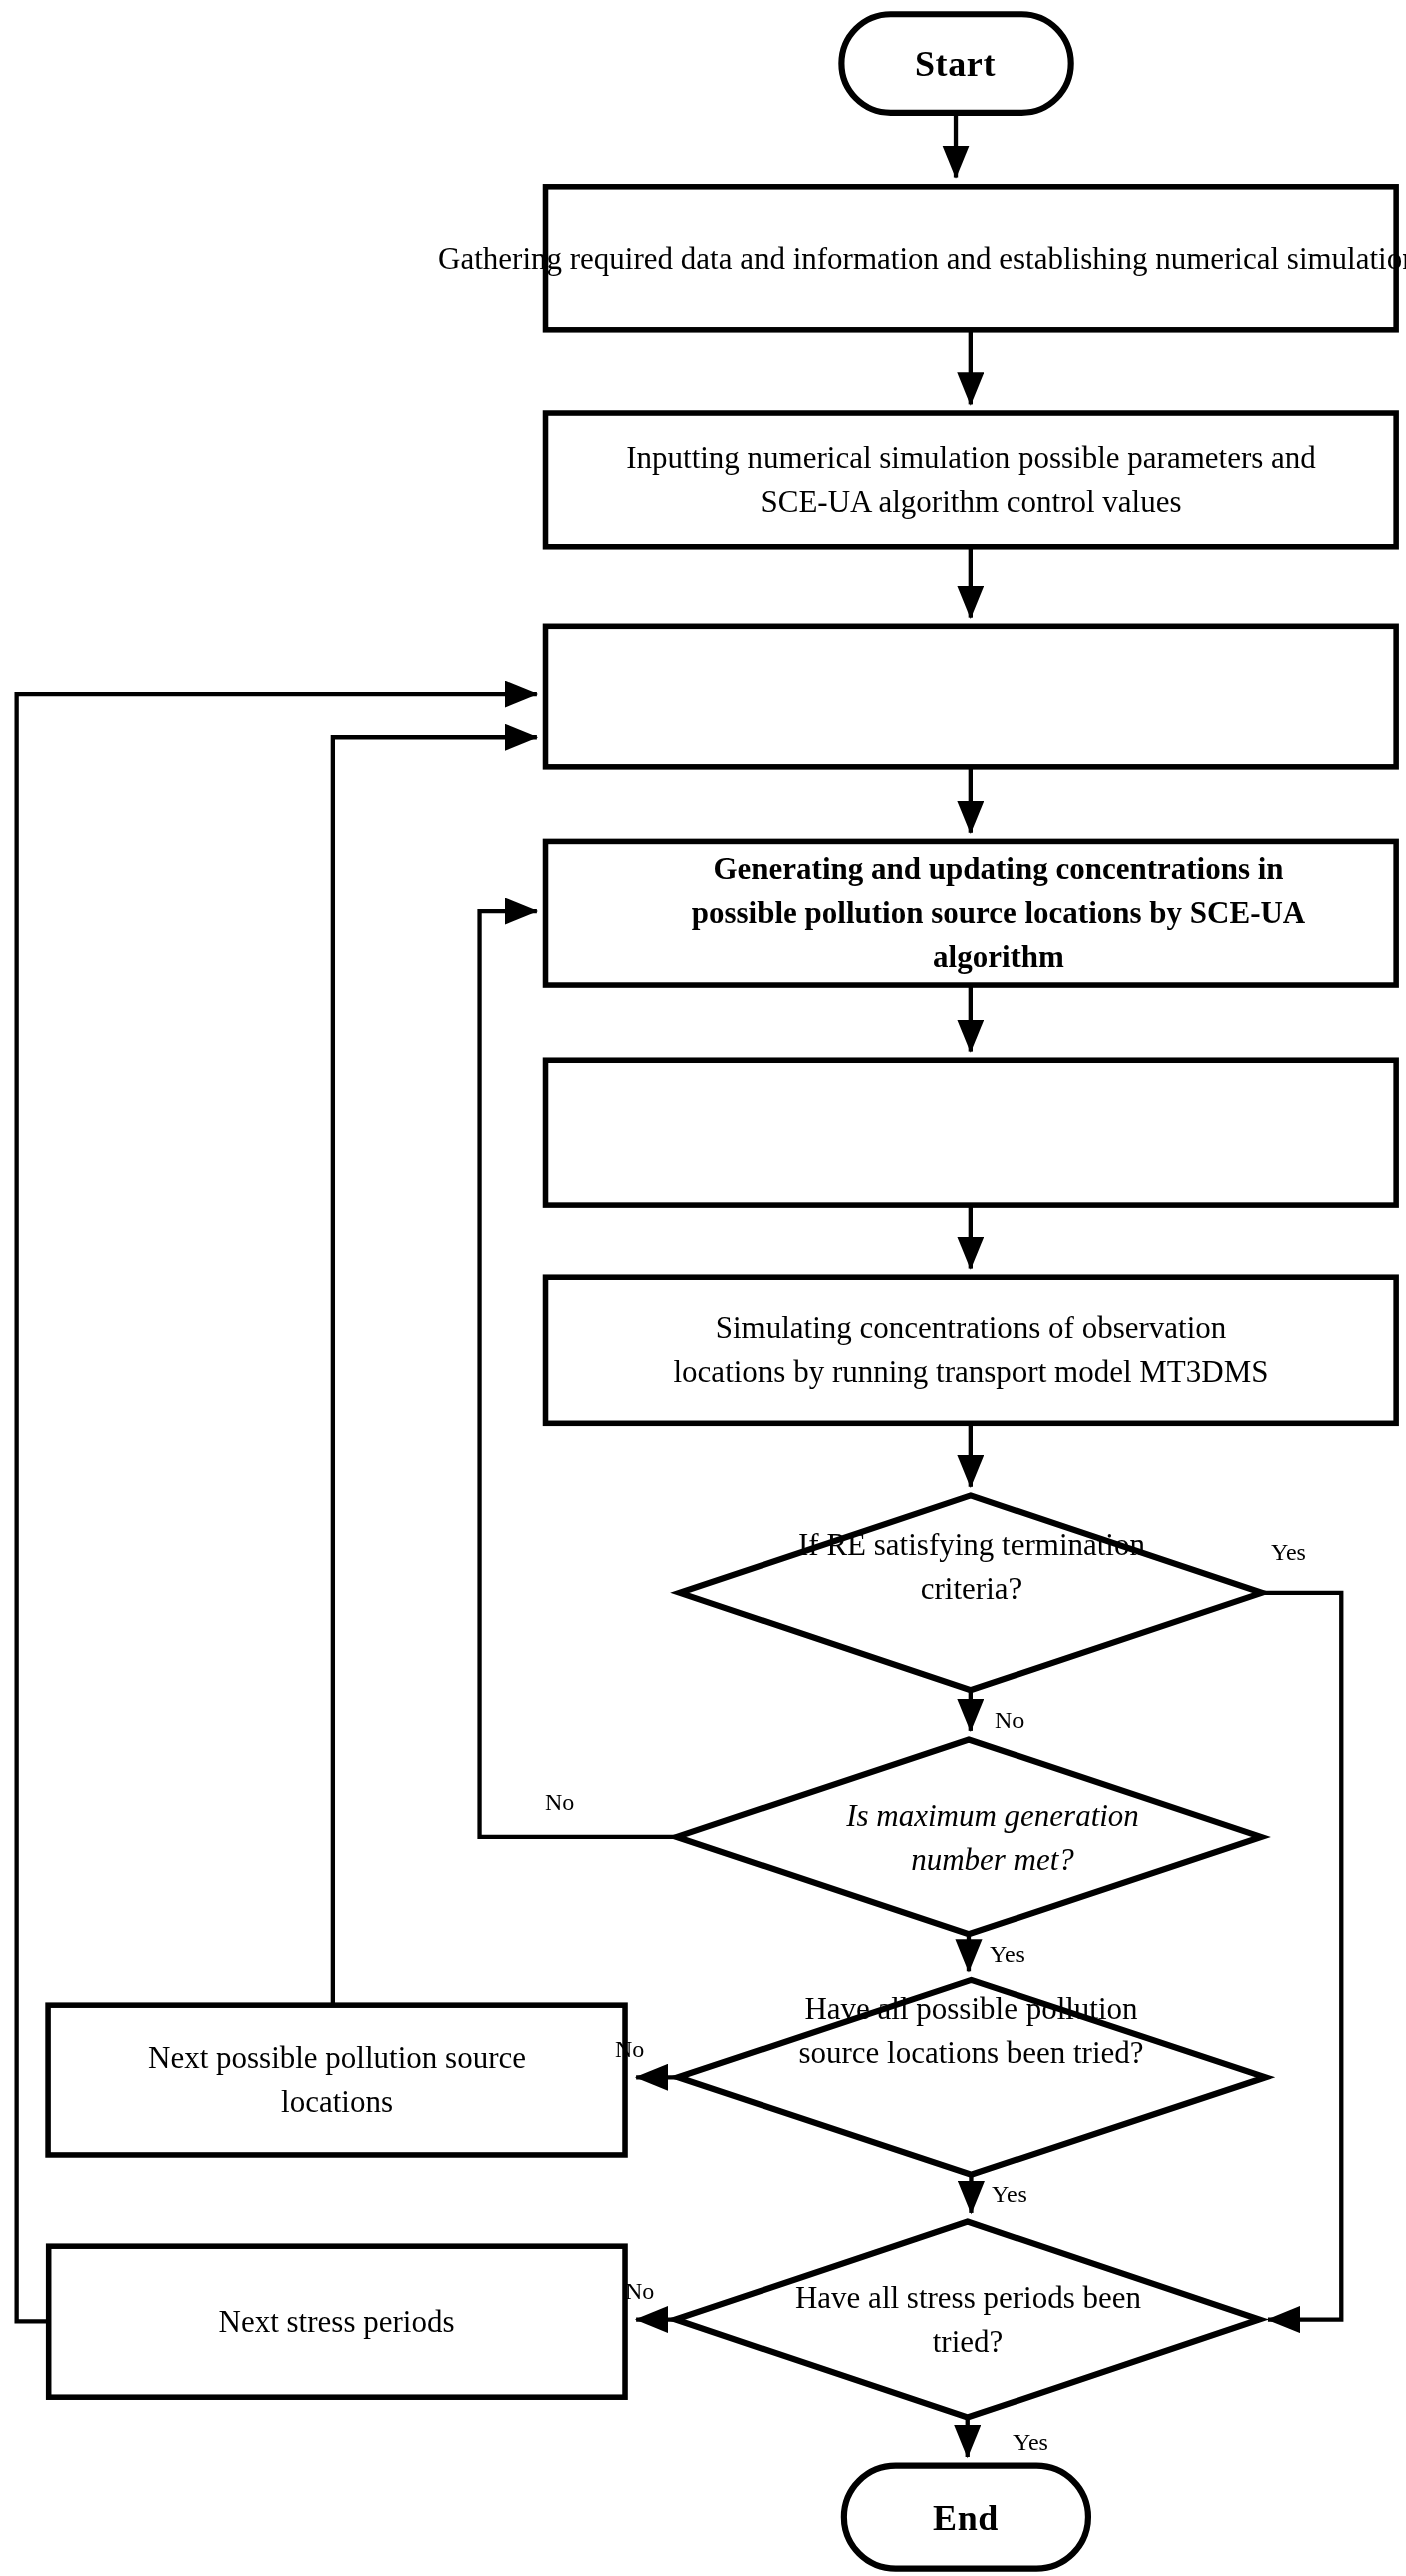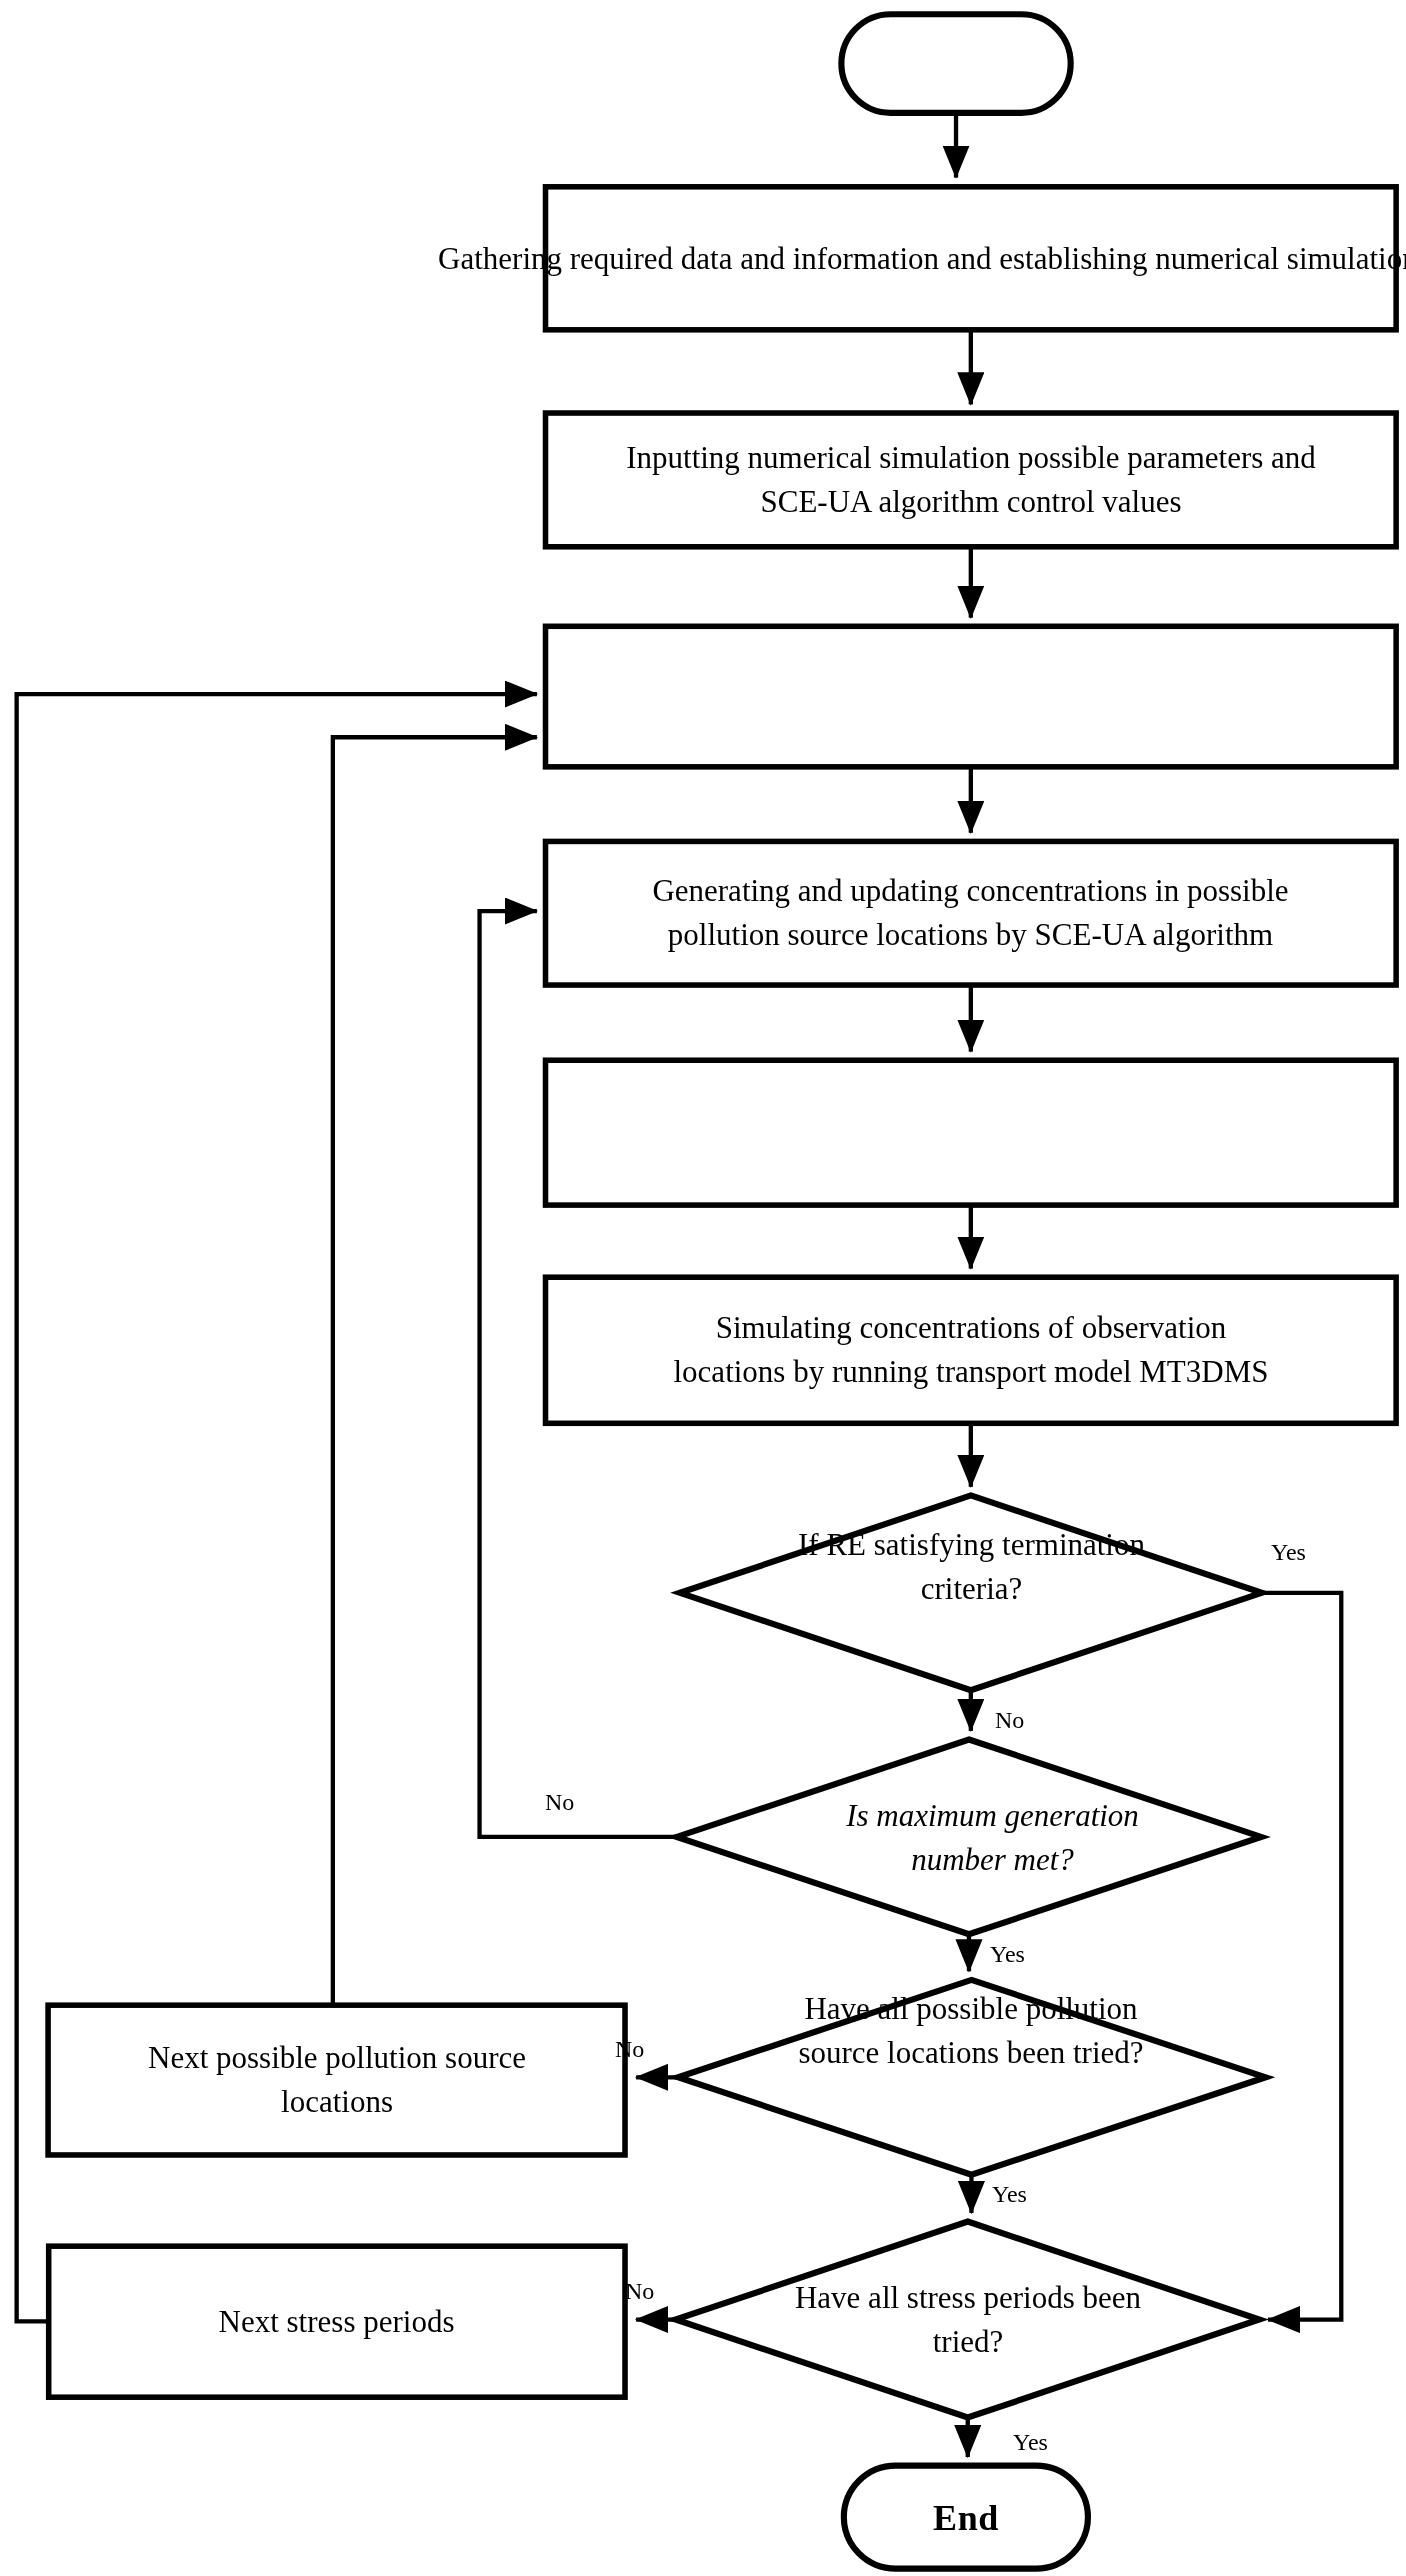--- a/index.html
+++ b/index.html
@@ -54,27 +54,28 @@
       <polygon stroke-width="10" points="1575,2426 2047,2584 1575,2742 1103,2584"></polygon>
       <polygon stroke-width="10" points="1572,2822 2046,2980 1572,3138 1098,2980"></polygon>
       <polygon stroke-width="10" points="1576,3212 2053,3370 1576,3528 1100,3370"></polygon>
       <polygon stroke-width="10" points="1570,3604 2043,3763 1570,3922 1096,3763"></polygon>
       <rect x="78" y="3253" width="936" height="243" stroke-width="9"></rect>
       <rect x="79" y="3644" width="935" height="245" stroke-width="9"></rect>
       <rect x="1369" y="4000" width="396" height="167" rx="84" ry="84" stroke-width="10"></rect>
     </g>
   </svg>
 
+  <div class="node-text terminator-text" style="left:841px;top:14px;width:229px;height:99px;">Start</div>
 
   <div class="node-text" style="left:345px;top:187px;width:1251px;height:143px;left:345px;">Gathering required data and information and establishing numerical simulation model</div>
 
   <div class="node-text" style="left:626px;top:413px;width:690px;height:134px;">Inputting numerical simulation possible parameters and SCE-UA algorithm control values</div>
 
 
-  <div class="node-text" style="left:644px;top:841px;width:653px;height:144px;">Generating and updating concentrations in possible pollution source locations by SCE-UA algorithm</div>
+  <div class="node-text" style="left:672px;top:841px;width:653px;height:144px;font-weight:bold;">Generating and updating concentrations in possible pollution source locations by SCE-UA algorithm</div>
 
 
   <div class="node-text" style="left:663px;top:1277px;width:616px;height:146px;">Simulating concentrations of observation locations by running transport model MT3DMS</div>
 
   <div class="node-text" style="left:774px;top:1496px;width:395px;height:142px;">If RE satisfying termination criteria?</div>
 
   <div class="node-text" style="left:820px;top:1767px;width:345px;height:142px;font-style:italic;">Is maximum generation number met?</div>
 
   <div class="node-text" style="left:780px;top:1960px;width:382px;height:142px;">Have all possible pollution source locations been tried?</div>
 

